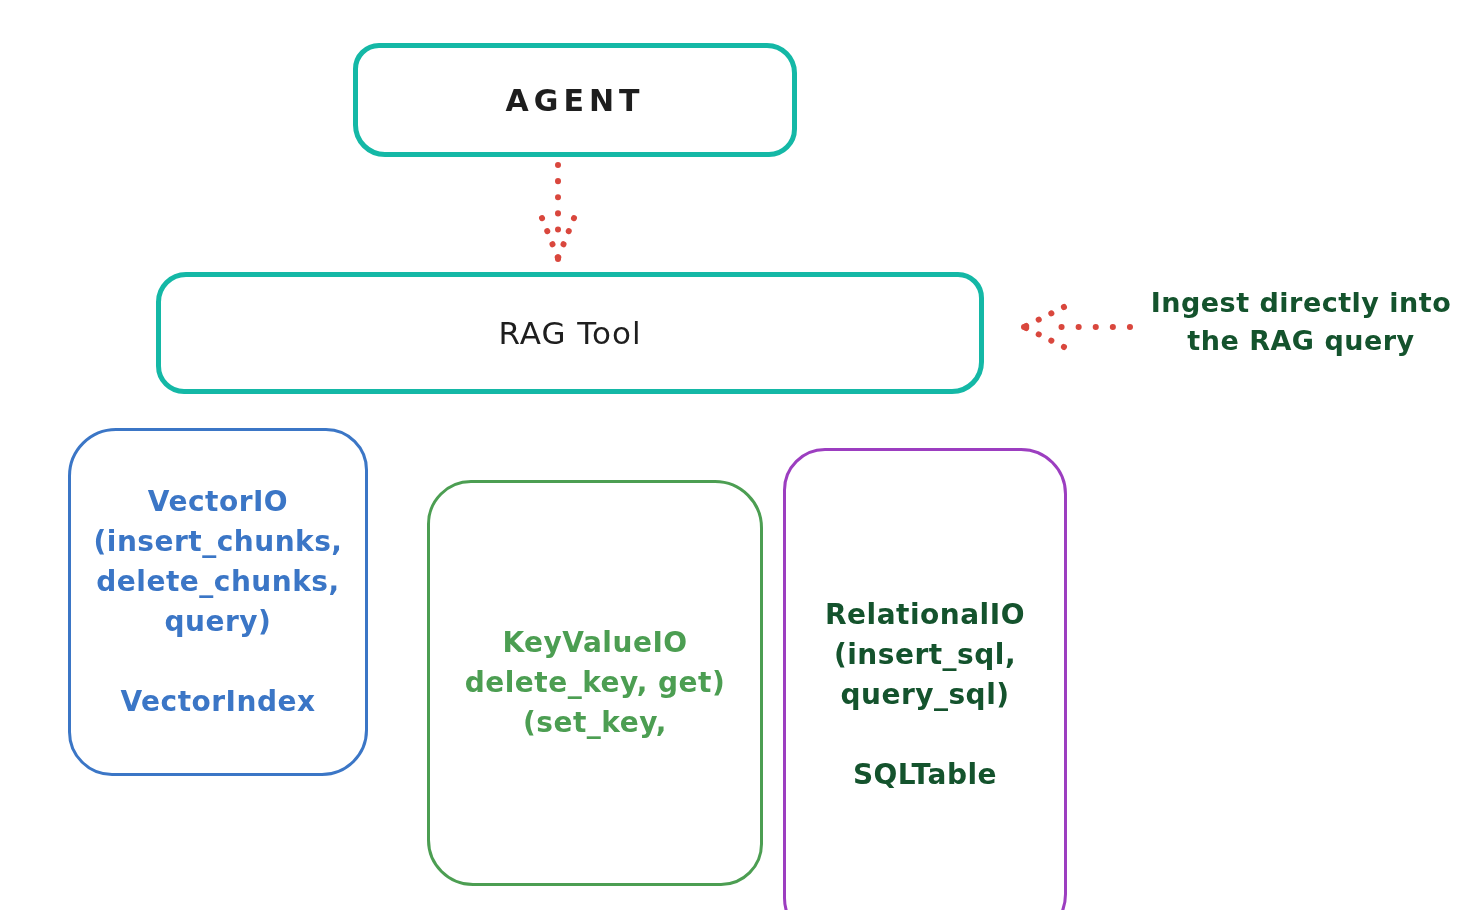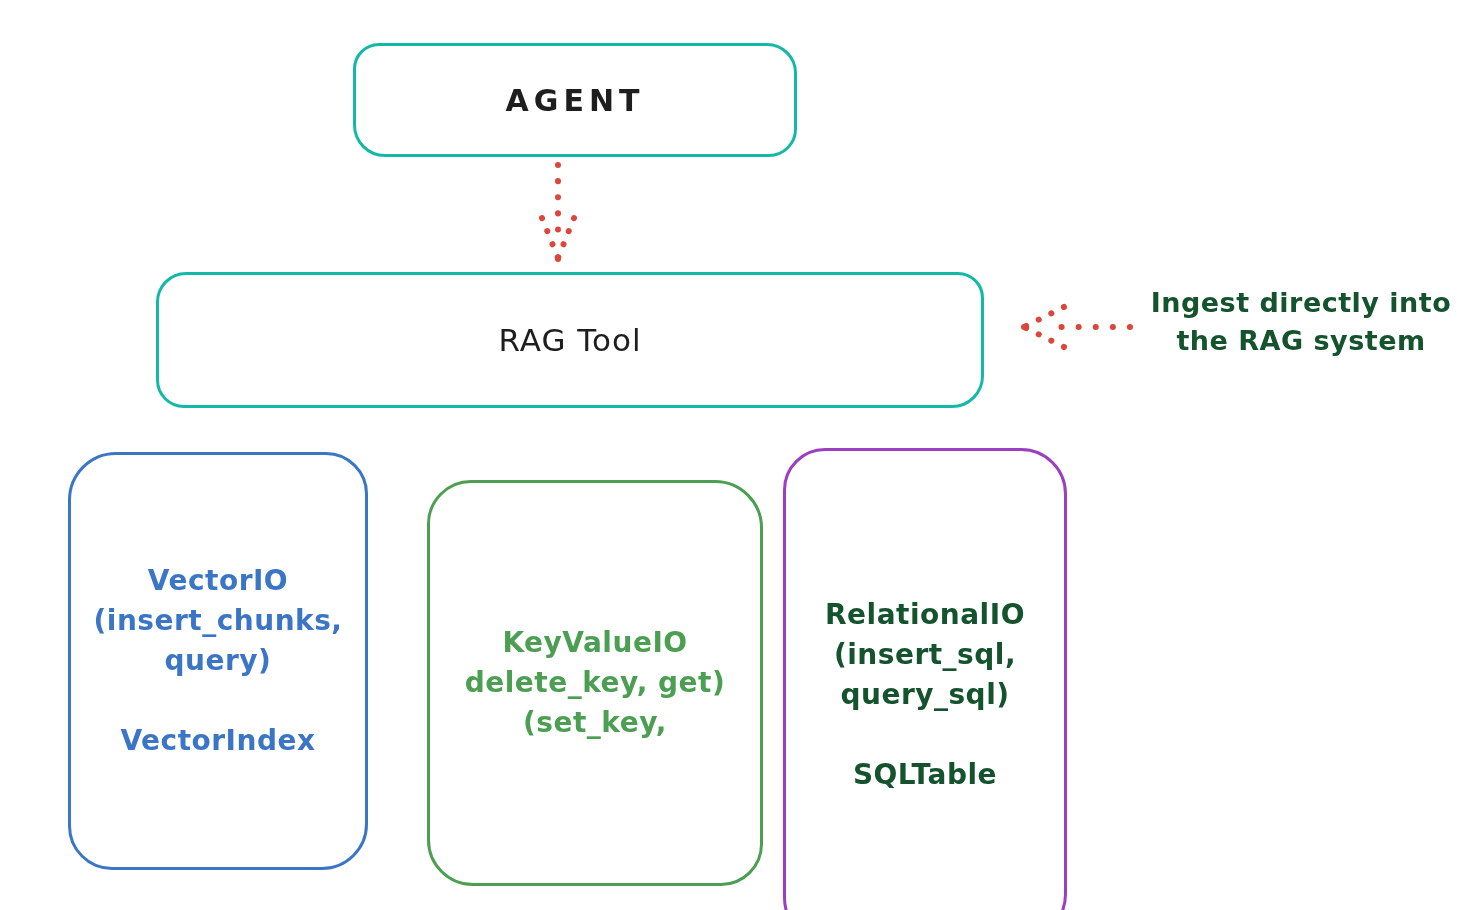--- a/index.html
+++ b/index.html
@@ -7,39 +7,39 @@
   .canvas {
     position: relative;
     width: 1484px;
     height: 910px;
     background: #ffffff;
     font-family: "DejaVu Sans", sans-serif;
     overflow: hidden;
   }
   .sketch-box {
     position: absolute;
-    border: 3px solid #14b8a6;
+    border: 5px solid #14b8a6;
     border-radius: 30px;
     display: flex;
     align-items: center;
     justify-content: center;
     background: #ffffff;
     color: #1e1e1e;
   }
   .agent-box {
     left: 353px; top: 43px; width: 444px; height: 114px;
     border-radius: 26px 30px 28px 32px;
   }
   .agent-box .label {
     font-size: 30px;
     font-weight: 600;
     letter-spacing: 5px;
   }
   .rag-box {
-    left: 156px; top: 272px; width: 828px; height: 136px;
+    left: 156px; top: 272px; width: 828px; height: 122px;
     border-radius: 30px 26px 32px 28px;
   }
   .rag-box .label {
     font-size: 31px;
     font-weight: 500;
     letter-spacing: 1px;
   }
   .arrow-svg { position: absolute; overflow: visible; }
   .annotation {
     position: absolute;
@@ -61,21 +61,21 @@
     align-items: center;
     justify-content: center;
     text-align: center;
     font-size: 28px;
     font-weight: 600;
     letter-spacing: 0.5px;
   }
   .backend-box .line { line-height: 40px; }
   .backend-box .index-label { margin-top: 40px; line-height: 40px; }
   .backend-vector {
-    left: 68px; top: 452px; width: 300px; height: 418px;
+    left: 68px; top: 428px; width: 300px; height: 348px;
     border-color: #3b76c6; color: #3b76c6;
     border-radius: 48px 42px 46px 44px;
   }
   .backend-keyvalue {
     left: 427px; top: 448px; width: 336px; height: 406px;
     border-color: #4c9e52; color: #4c9e52;
     border-radius: 44px 48px 42px 46px;
     margin-top: 32px;
   }
   .backend-relational {
@@ -110,26 +110,27 @@
     <g stroke="#d9473d" stroke-width="6" stroke-linecap="round" fill="none">
       <path d="M114 29 L38 29" stroke-dasharray="0.1 17"></path>
       <path d="M48 9 L8 29" stroke-dasharray="0.1 14"></path>
       <path d="M48 49 L8 29" stroke-dasharray="0.1 14"></path>
       <path d="M8 29 L8 29" stroke-dasharray="0.1 14"></path>
     </g>
   </svg>
 
   <div class="annotation">
     <div>Ingest directly into</div>
-    <div>the RAG system</div>
+    <div>the RAG query</div>
   </div>
 
   <div class="backend-box backend-vector">
     <div class="line">VectorIO</div>
     <div class="line">(insert_chunks,</div>
+    <div class="line">delete_chunks,</div>
     <div class="line">query)</div>
     <div class="index-label">VectorIndex</div>
   </div>
 
   <div class="backend-box backend-keyvalue">
     <div class="line">KeyValueIO</div>
     <div class="line">delete_key, get)</div>
     <div class="line">(set_key,</div>
   </div>
 

